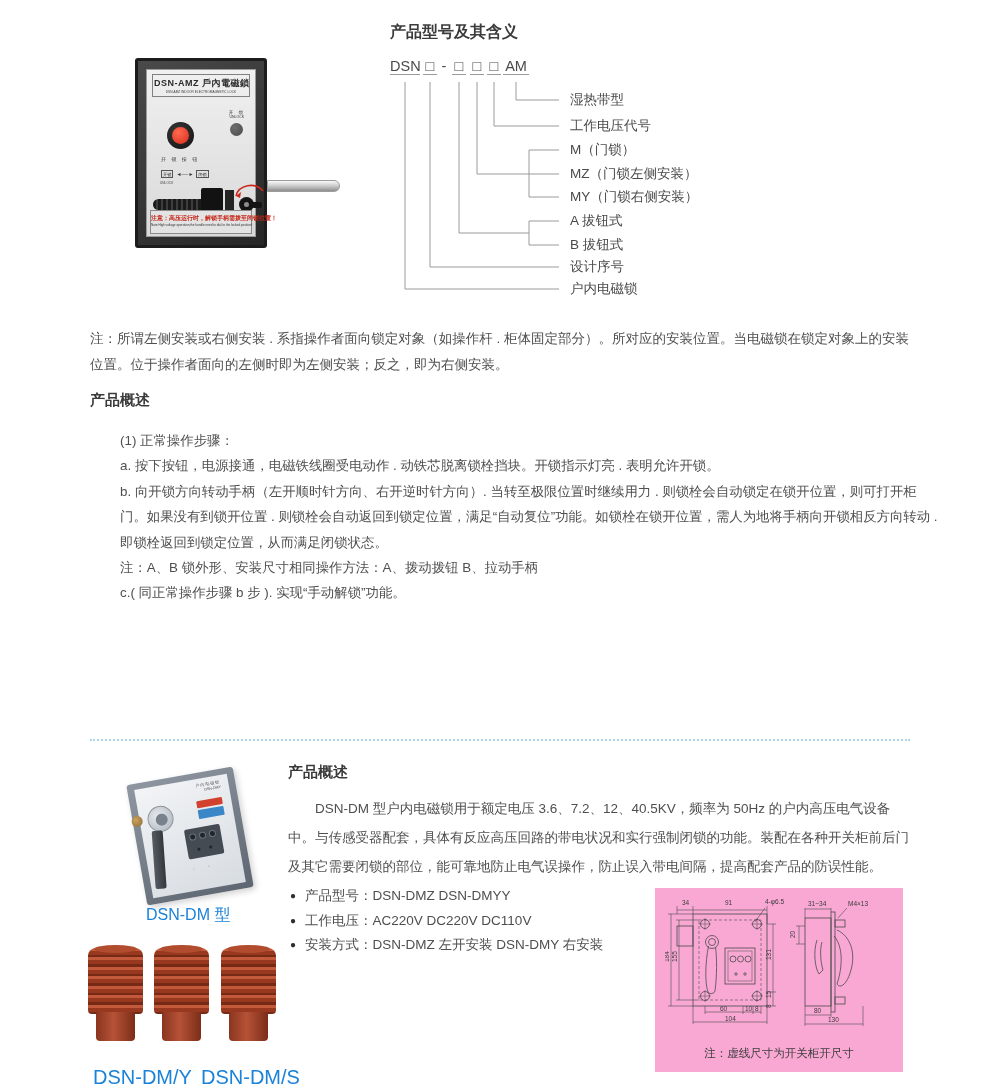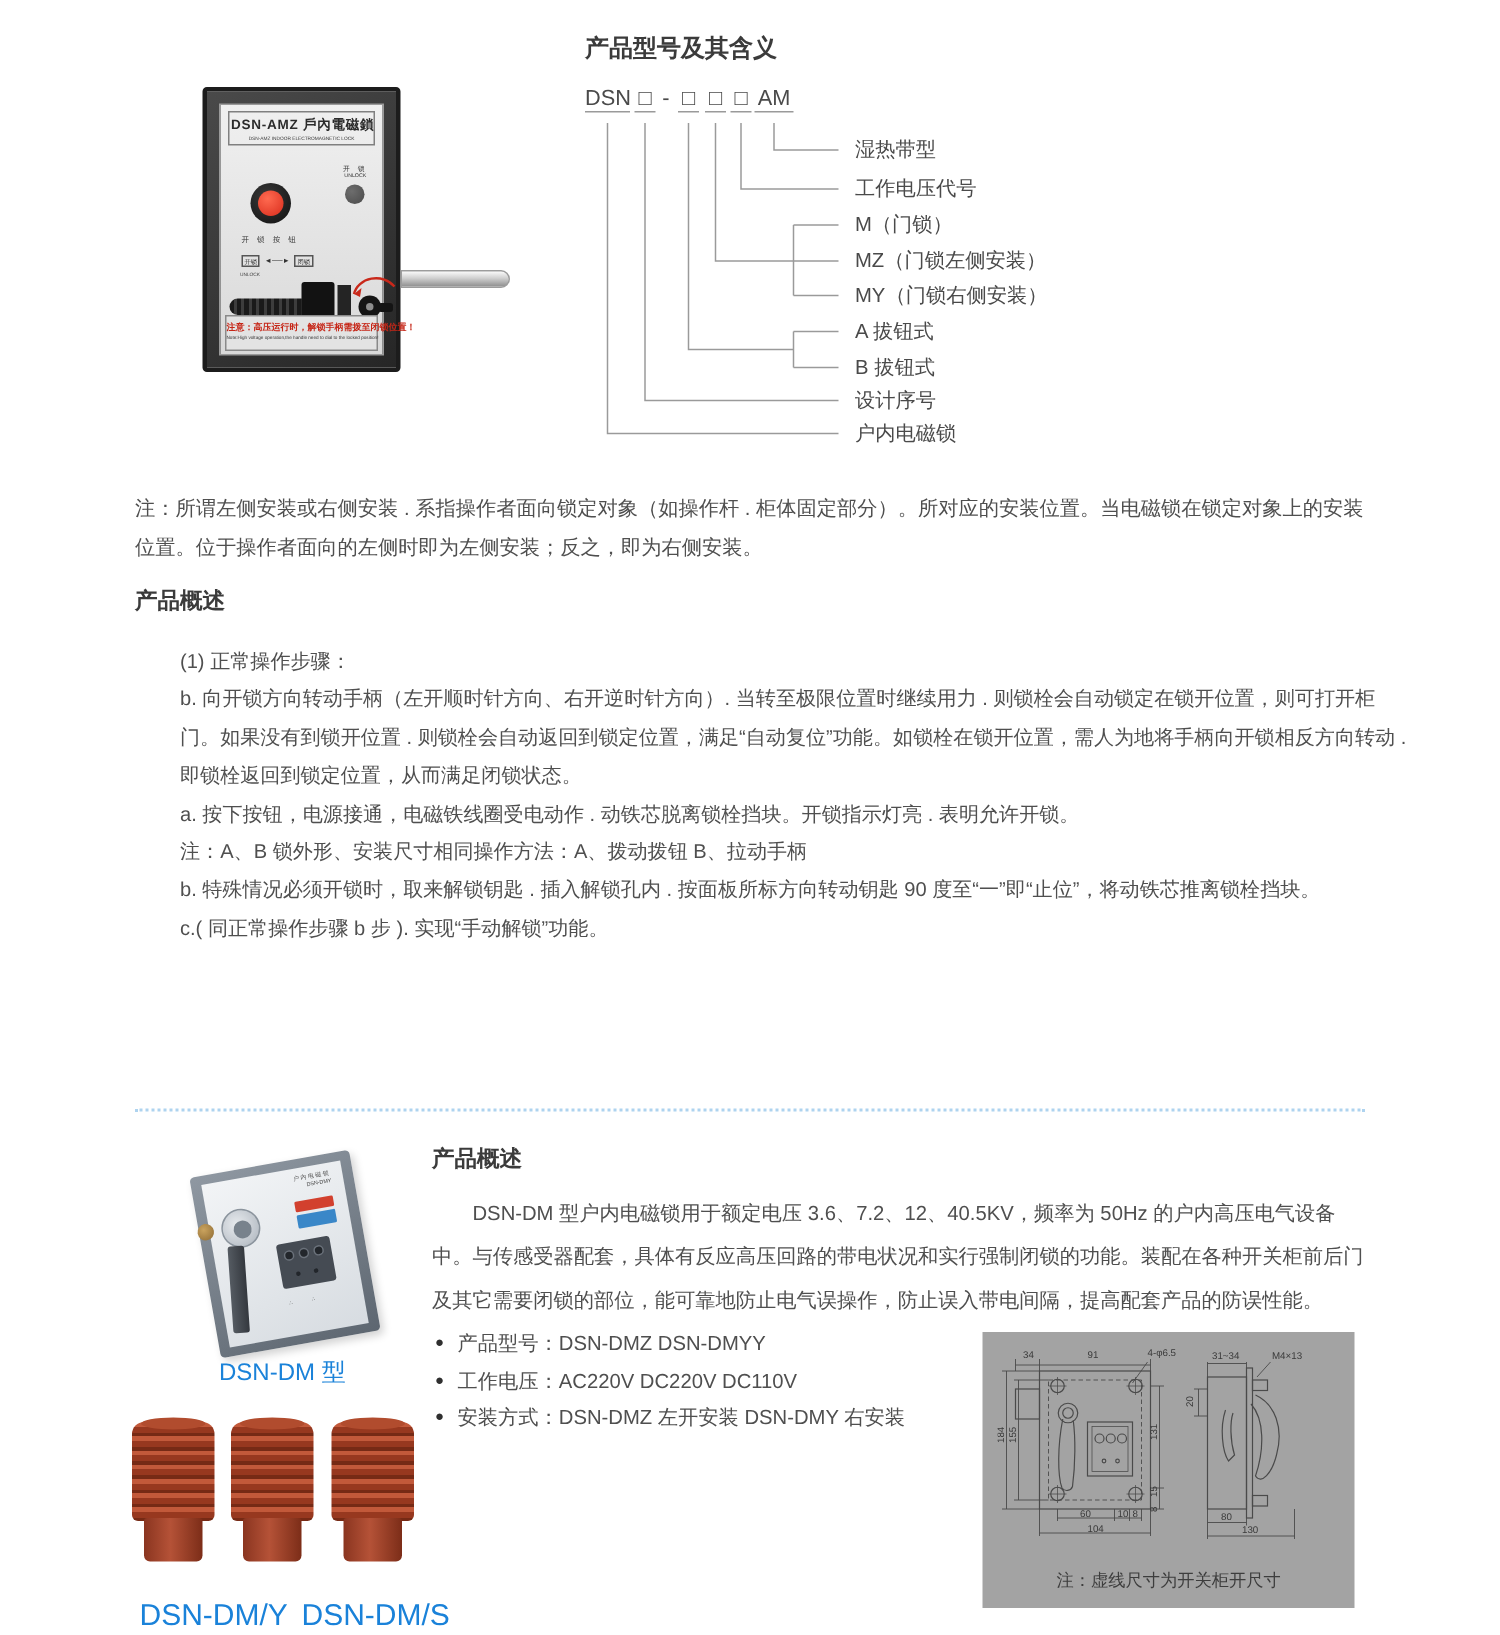--- a/index.html
+++ b/index.html
@@ -99,21 +99,21 @@
   .insulator { position:absolute; top:0; width:55px; height:94px; }
   .ins-fins { position:absolute; left:0; top:0; width:55px; height:66px; border-radius:8px 8px 4px 4px;
     background:repeating-linear-gradient(180deg,#c2593a 0 3px,#97381f 3px 7px,#762a15 7px 9.5px); }
   .ins-top { position:absolute; left:6px; top:-3px; width:43px; height:8px; border-radius:50%; background:#b14c2e; }
   .ins-base { position:absolute; left:8px; top:64px; width:39px; height:29px; border-radius:2px 2px 4px 4px;
     background:linear-gradient(90deg,#8a3520,#b55237 45%,#7c2d18); }
   .ins1 { left:0; } .ins2 { left:66px; } .ins3 { left:133px; }
   .ins-label { position:absolute; top:1066px; font-size:20px; color:#1a82d9; }
   .ins-label-y { left:93px; } .ins-label-s { left:201px; }
 
-  .drawing-box { position:absolute; left:655px; top:888px; width:248px; height:184px; background:#a3a3a3; }
+  .drawing-box { position:absolute; left:655px; top:888px; width:248px; height:184px; background:#f9a8d4; }
   .drawing-note { position:absolute; left:0; right:0; top:158px; text-align:center; font-size:11.5px; color:#3d3d3d; }
   .drawing-svg { position:absolute; left:10px; top:8px; }
   .drawing-svg text { font-size:6.5px; fill:#3a3a3a; font-family:"Liberation Sans",sans-serif; }
 </style>
 </head>
 <body>
 
 <div class="page">
 
   <div class="lock-photo">
@@ -195,24 +195,23 @@
     <div class="diagram-label" style="top:219px">B 拔钮式</div>
     <div class="diagram-label" style="top:241px">设计序号</div>
     <div class="diagram-label" style="top:263px">户内电磁锁</div>
   </div>
 
   <div class="note1">注：所谓左侧安装或右侧安装 . 系指操作者面向锁定对象（如操作杆 . 柜体固定部分）。所对应的安装位置。当电磁锁在锁定对象上的安装位置。位于操作者面向的左侧时即为左侧安装；反之，即为右侧安装。</div>
 
   <div class="h1a">产品概述</div>
   <div class="body1">
     <p>(1) 正常操作步骤：</p>
+    <p>a. 按下按钮，电源接通，电磁铁线圈受电动作 . 动铁芯脱离锁栓挡块。开锁指示灯亮 . 表明允许开锁。</p>
     <p>b. 向开锁方向转动手柄（左开顺时针方向、右开逆时针方向）. 当转至极限位置时继续用力 . 则锁栓会自动锁定在锁开位置，则可打开柜门。如果没有到锁开位置 . 则锁栓会自动返回到锁定位置，满足“自动复位”功能。如锁栓在锁开位置，需人为地将手柄向开锁相反方向转动 . 即锁栓返回到锁定位置，从而满足闭锁状态。</p>
-    <p>a. 按下按钮，电源接通，电磁铁线圈受电动作 . 动铁芯脱离锁栓挡块。开锁指示灯亮 . 表明允许开锁。</p>
     <p>注：A、B 锁外形、安装尺寸相同操作方法：A、拨动拨钮 B、拉动手柄</p>
-    <p>b. 特殊情况必须开锁时，取来解锁钥匙 . 插入解锁孔内 . 按面板所标方向转动钥匙 90 度至“一”即“止位”，将动铁芯推离锁栓挡块。</p>
     <p>c.( 同正常操作步骤 b 步 ). 实现“手动解锁”功能。</p>
   </div>
 
   <div class="divider"></div>
 
   <div class="h1b">产品概述</div>
   <div class="body2">DSN-DM 型户内电磁锁用于额定电压 3.6、7.2、12、40.5KV，频率为 50Hz 的户内高压电气设备中。与传感受器配套，具体有反应高压回路的带电状况和实行强制闭锁的功能。装配在各种开关柜前后门及其它需要闭锁的部位，能可靠地防止电气误操作，防止误入带电间隔，提高配套产品的防误性能。</div>
   <div class="bullets">
     <div class="bullet-row">
       <span class="bullet-dot">●</span>

